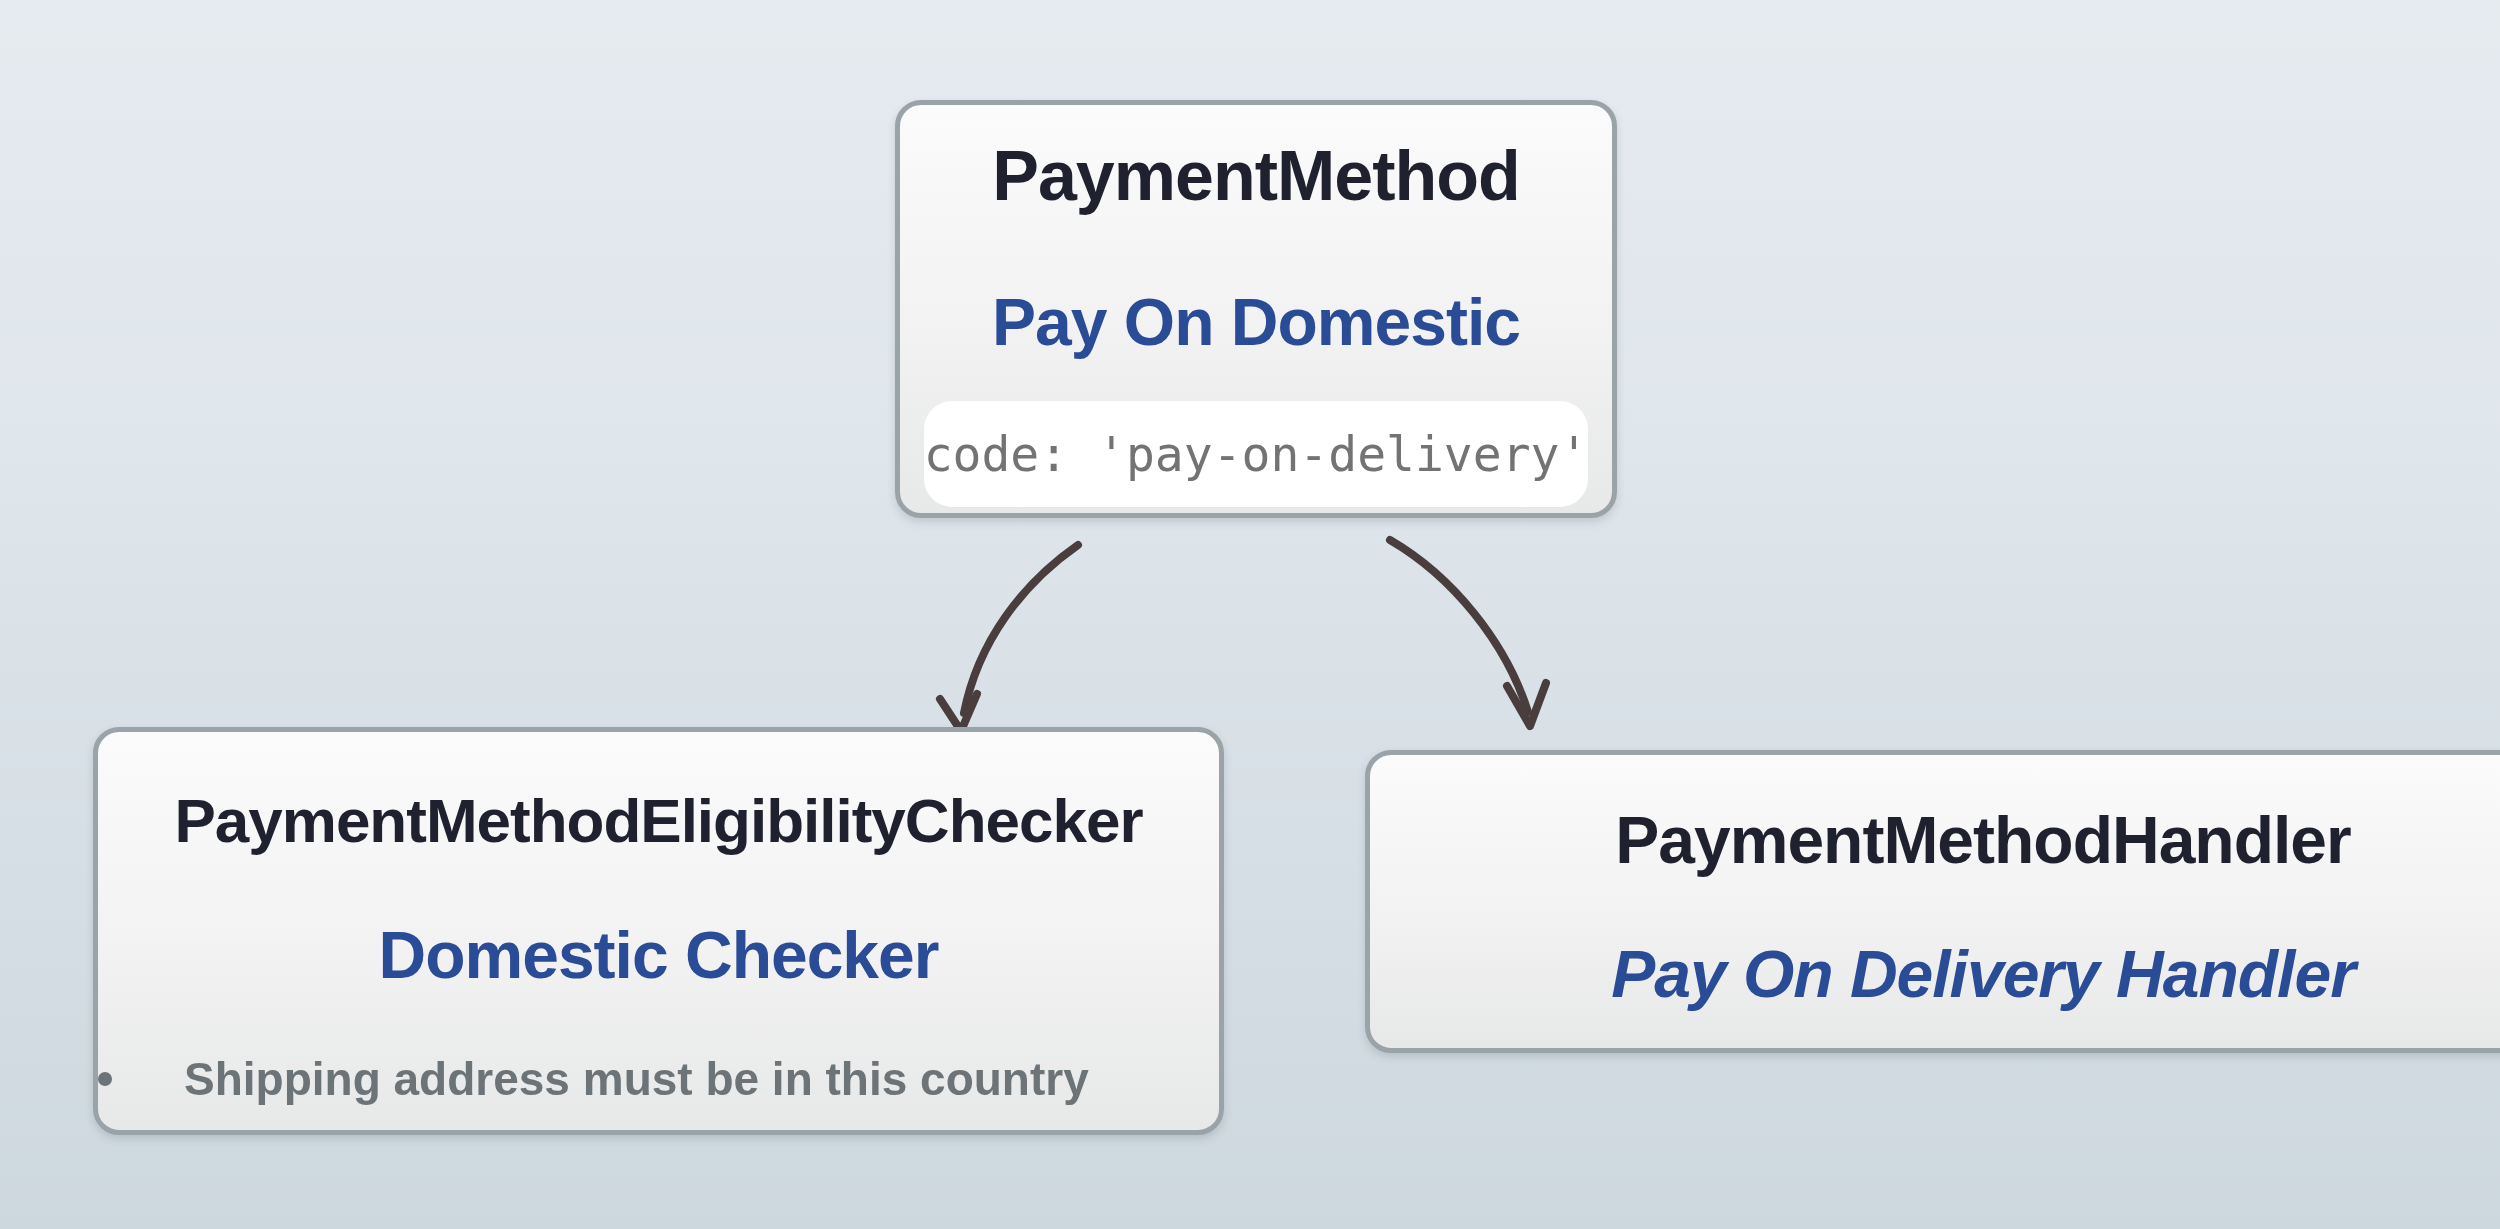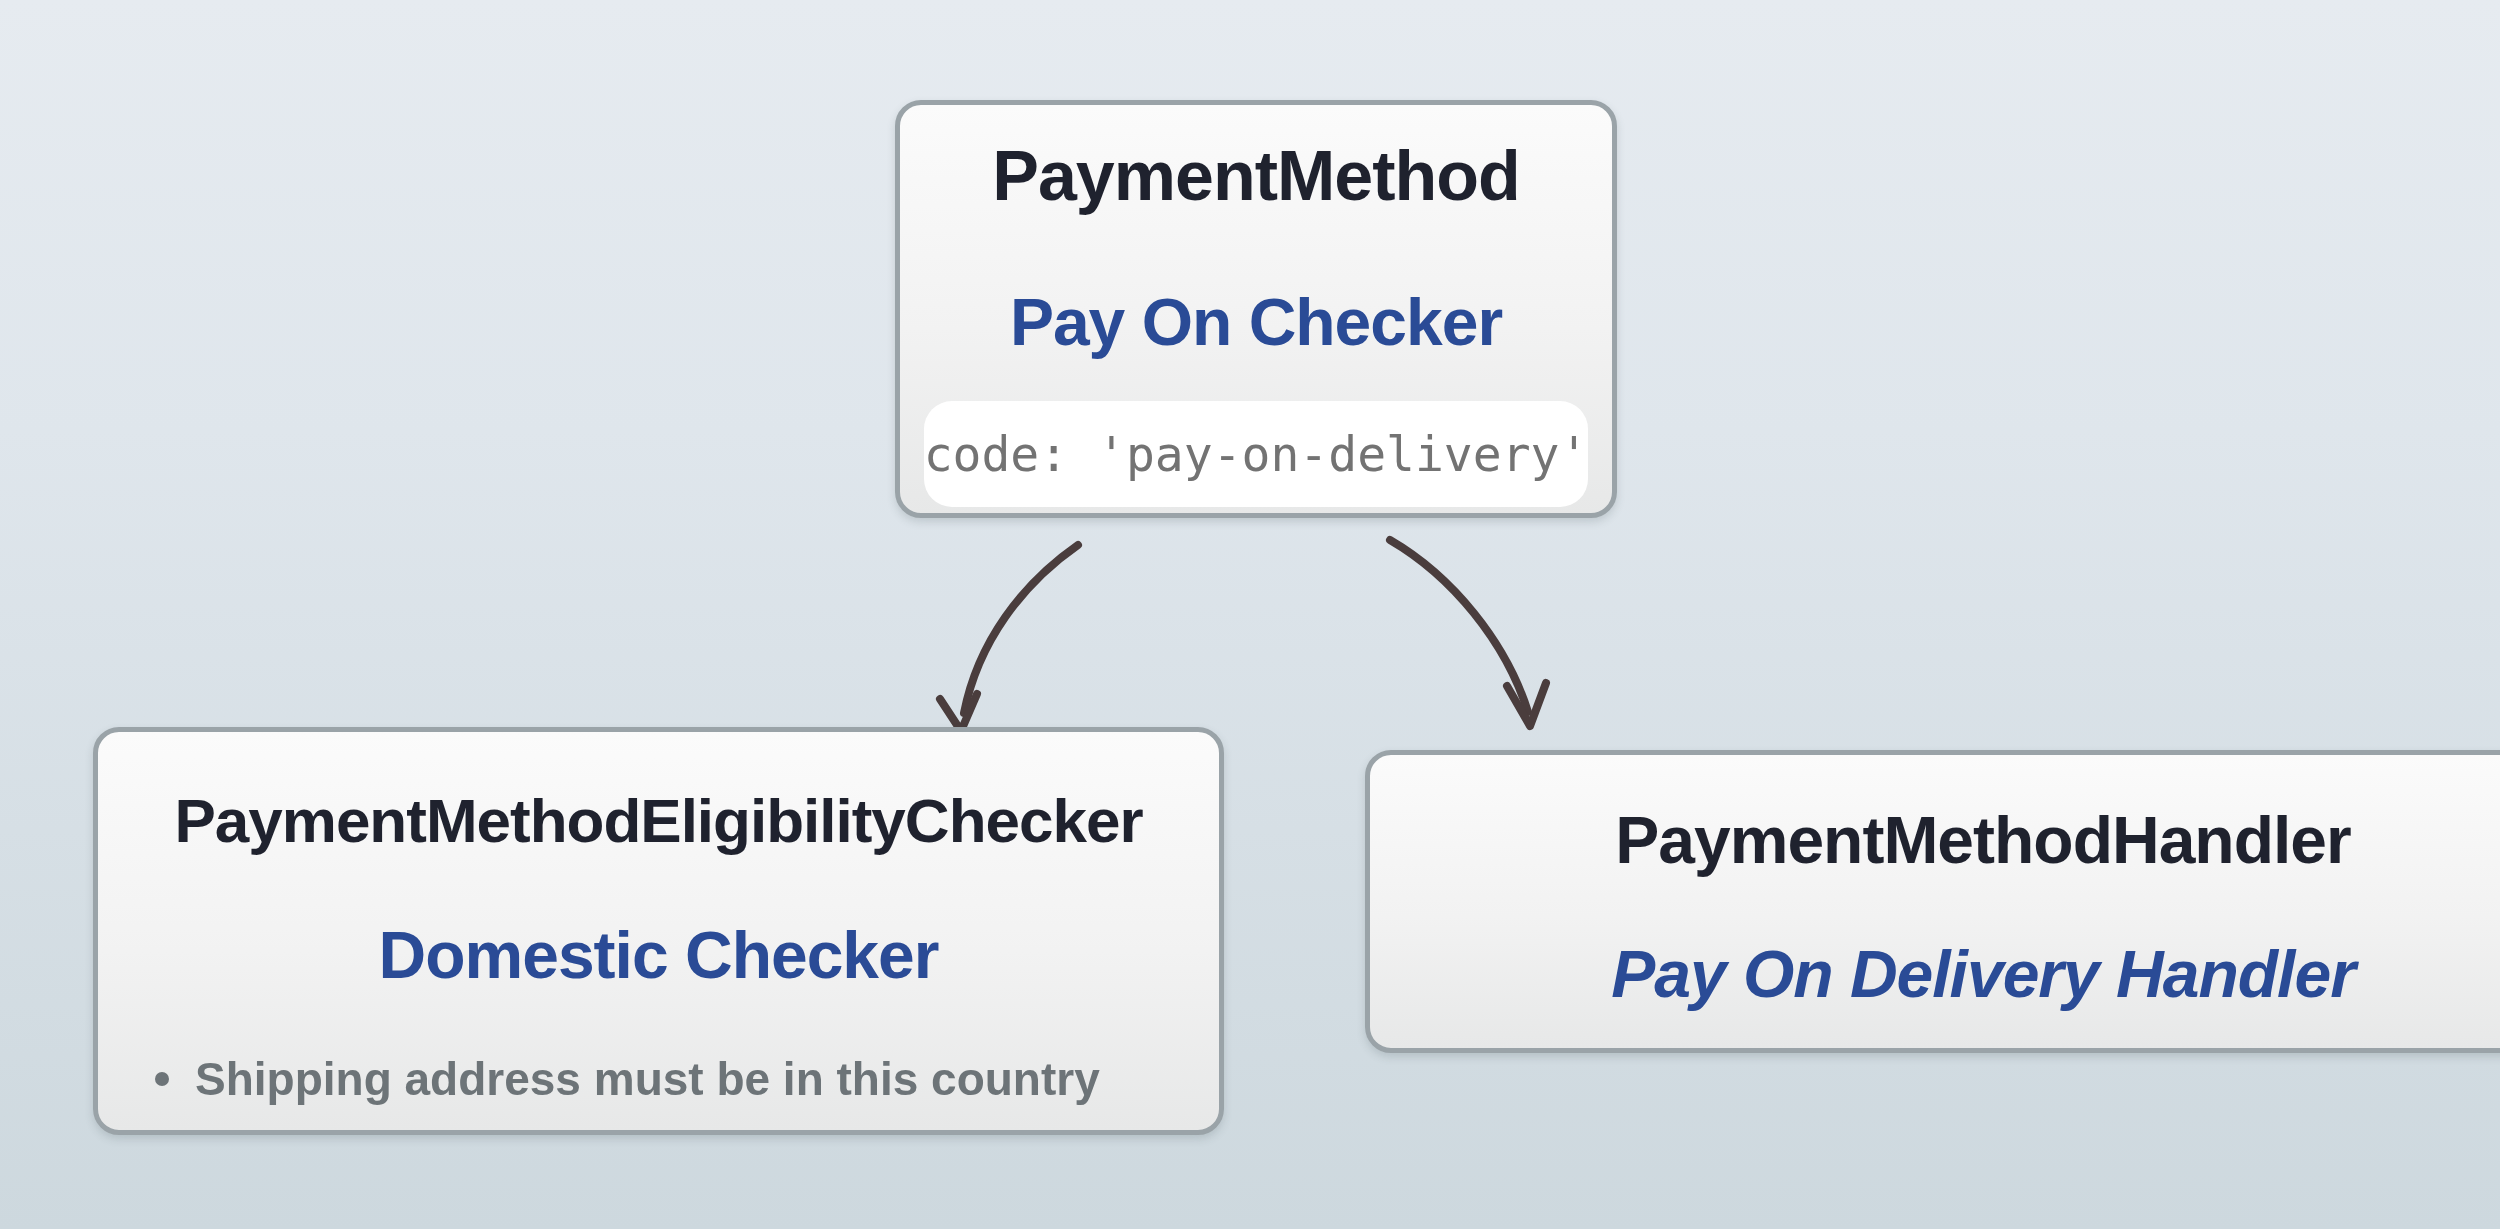--- a/index.html
+++ b/index.html
@@ -65,23 +65,23 @@
   }
   .code-text {
     font-family: "DejaVu Sans Mono", monospace;
     font-size: 48px;
     color: #737373;
     white-space: pre;
   }
   .rule-row {
     align-self: stretch;
     margin-top: 66px;
-    padding-left: 57px;
     display: flex;
     align-items: center;
+    gap: 46px;
   }
   .rule-bullet {
     width: 14px; height: 14px;
     border-radius: 50%;
     background: #6d7478;
     flex: 0 0 auto;
   }
   .rule-text {
     margin-left: 26px;
     font-size: 46px;
@@ -98,21 +98,21 @@
 
   <svg class="arrows-layer" viewBox="0 0 2500 1229" xmlns="http://www.w3.org/2000/svg">
     <path d="M 1078 545 C 1022 584, 978 642, 964 713" fill="none" stroke="#4a3d3d" stroke-width="8" stroke-linecap="round"></path>
     <path d="M 940 699 L 961 731 L 977 694" fill="none" stroke="#4a3d3d" stroke-width="8" stroke-linecap="round" stroke-linejoin="round"></path>
     <path d="M 1390 540 C 1452 576, 1506 642, 1528 712" fill="none" stroke="#4a3d3d" stroke-width="8" stroke-linecap="round"></path>
     <path d="M 1507 686 L 1530 726 L 1546 683" fill="none" stroke="#4a3d3d" stroke-width="8" stroke-linecap="round" stroke-linejoin="round"></path>
   </svg>
 
   <div class="node node-payment-method">
     <div class="node-title">PaymentMethod</div>
-    <div class="node-subtitle">Pay On Checker</div>
+    <div class="node-subtitle">Pay On Domestic</div>
     <div class="code-pill">
       <span class="code-text">code: 'pay-on-delivery'</span>
     </div>
   </div>
 
   <div class="node node-eligibility">
     <div class="node-title">PaymentMethodEligibilityChecker</div>
     <div class="node-subtitle">Domestic Checker</div>
     <div class="rule-row">
       <span class="rule-bullet"></span>

